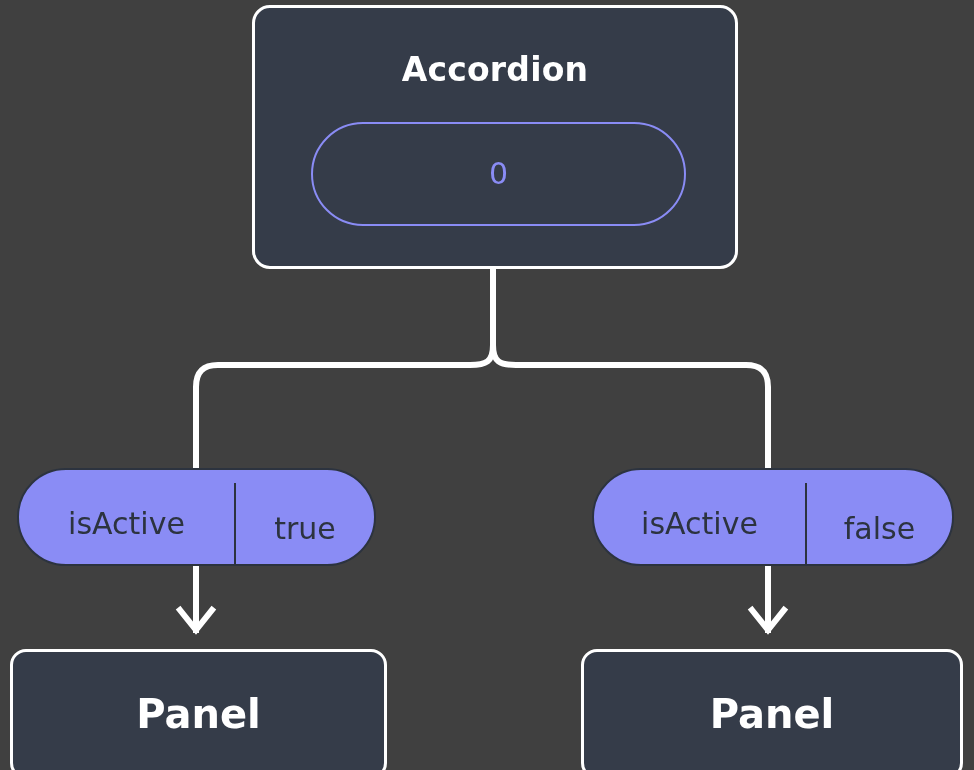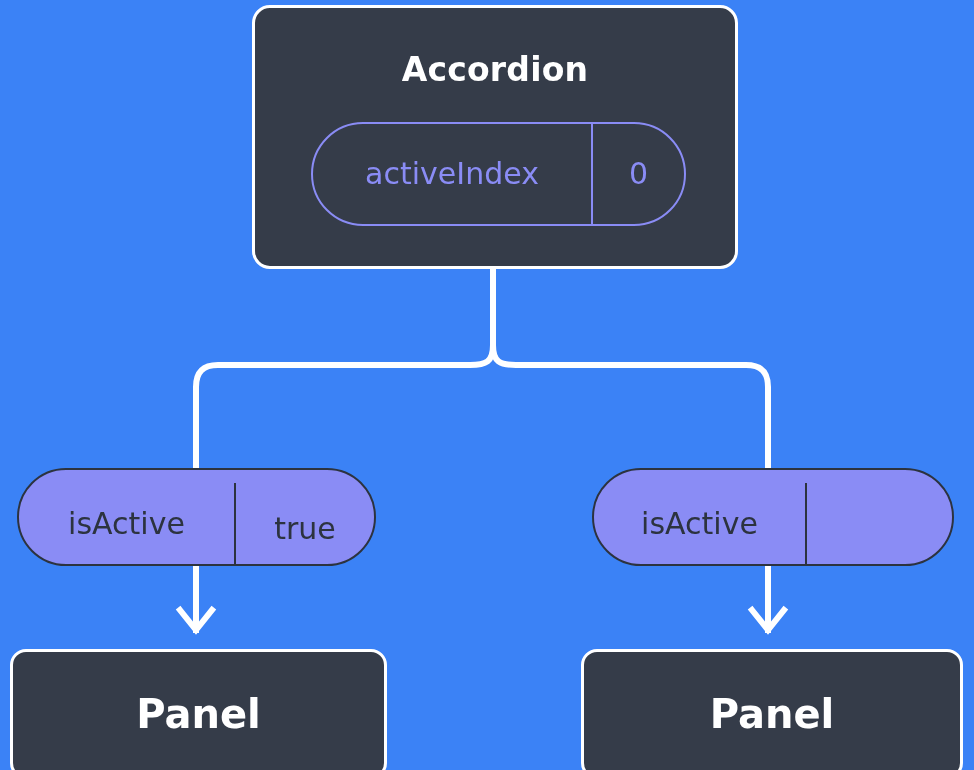--- a/index.html
+++ b/index.html
@@ -10,21 +10,21 @@
   body {
     width: 974px;
     height: 770px;
     overflow: hidden;
     font-family: "DejaVu Sans", "Liberation Sans", sans-serif;
   }
   #stage {
     position: relative;
     width: 974px;
     height: 770px;
-    background: #3b82f6;
+    background: #404040;
   }
   #edges {
     position: absolute;
     left: 0;
     top: 0;
     width: 974px;
     height: 770px;
     pointer-events: none;
   }
 
@@ -177,35 +177,35 @@
       <path d="M 180 610 L 196 630 L 212 610"></path>
       <path d="M 768 566 L 768 630"></path>
       <path d="M 752 610 L 768 630 L 784 610"></path>
     </g>
   </svg>
 
   <div class="node-box" id="root-node">
     <div id="root-title">Accordion</div>
 
     <div id="root-prop-pill">
-      <div class="pill-key">activeIndex</div>
       <div class="pill-val">0</div>
     </div>
   </div>
 
   <div class="state-pill" id="pill-left">
     <div class="pill-key">isActive</div>
     <div class="pill-val">true</div>
   </div>
 
   <div class="node-box" id="panel-left">
     <div class="panel-title">Panel</div>
   </div>
 
   <div class="state-pill" id="pill-right">
     <div class="pill-key">isActive</div>
+    <div class="pill-val">false</div>
   </div>
 
   <div class="node-box" id="panel-right">
     <div class="panel-title">Panel</div>
   </div>
 
 </div>
 
 </body></html>

